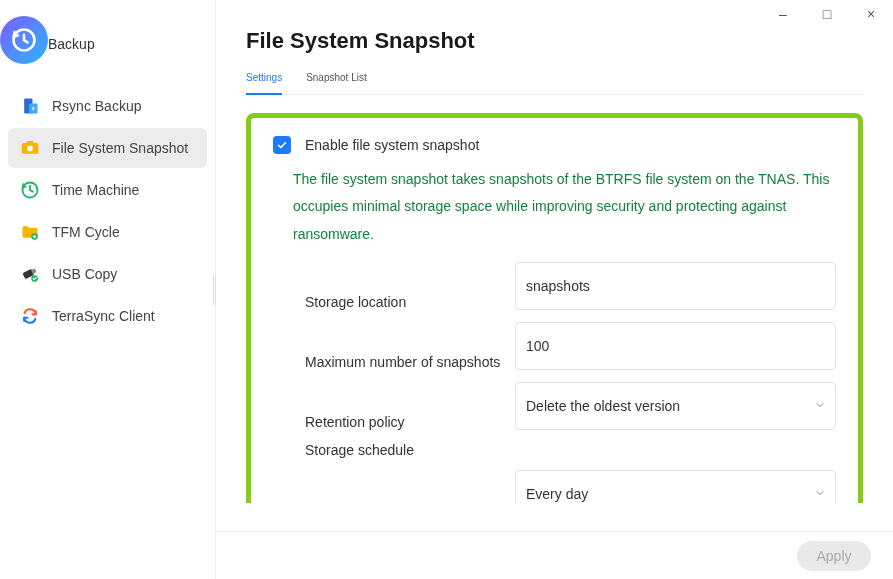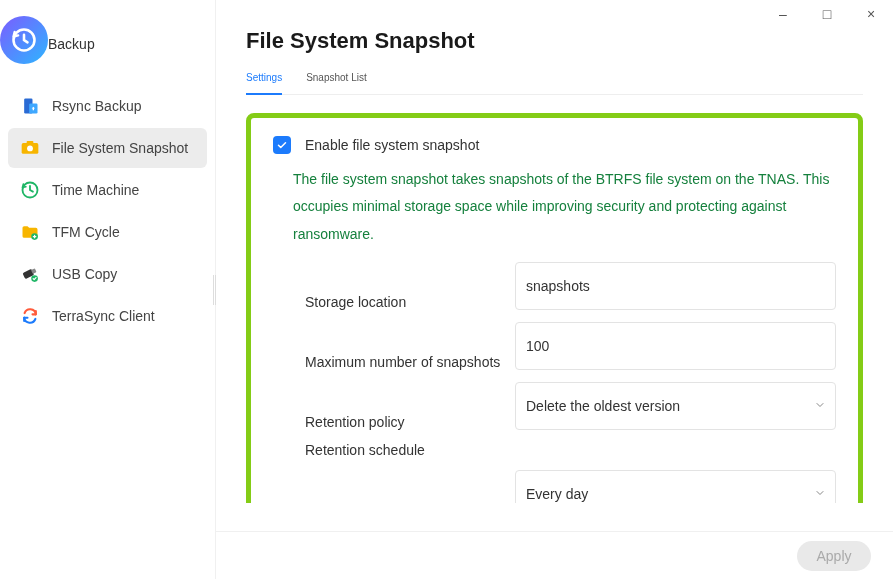--- a/index.html
+++ b/index.html
@@ -177,21 +177,21 @@
               <div class="form-control select">
                 <input class="text-input" readonly="" value="Delete the oldest version" style="">
                 <span class="chevron">
                   <svg width="12" height="12" viewBox="0 0 24 24">
                       <path d="M6 9l6 6 6-6" stroke="#888" stroke-width="2" fill="none" stroke-linecap="round" stroke-linejoin="round"></path>
                     </svg>
                 </span>
               </div>
             </div>
             <div class="form-row">
-              <div class="form-label section-heading">Retention schedule</div>
+              <div class="form-label section-heading">Storage schedule</div>
             </div>
             <div class="form-row">
               <div class="form-label">Cycle</div>
               <div class="form-control select">
                 <input class="text-input" readonly="" value="Every day" style="">
                 <span class="chevron">
                   <svg width="12" height="12" viewBox="0 0 24 24">
                       <path d="M6 9l6 6 6-6" stroke="#888" stroke-width="2" fill="none" stroke-linecap="round" stroke-linejoin="round"></path>
                     </svg>
                 </span>

